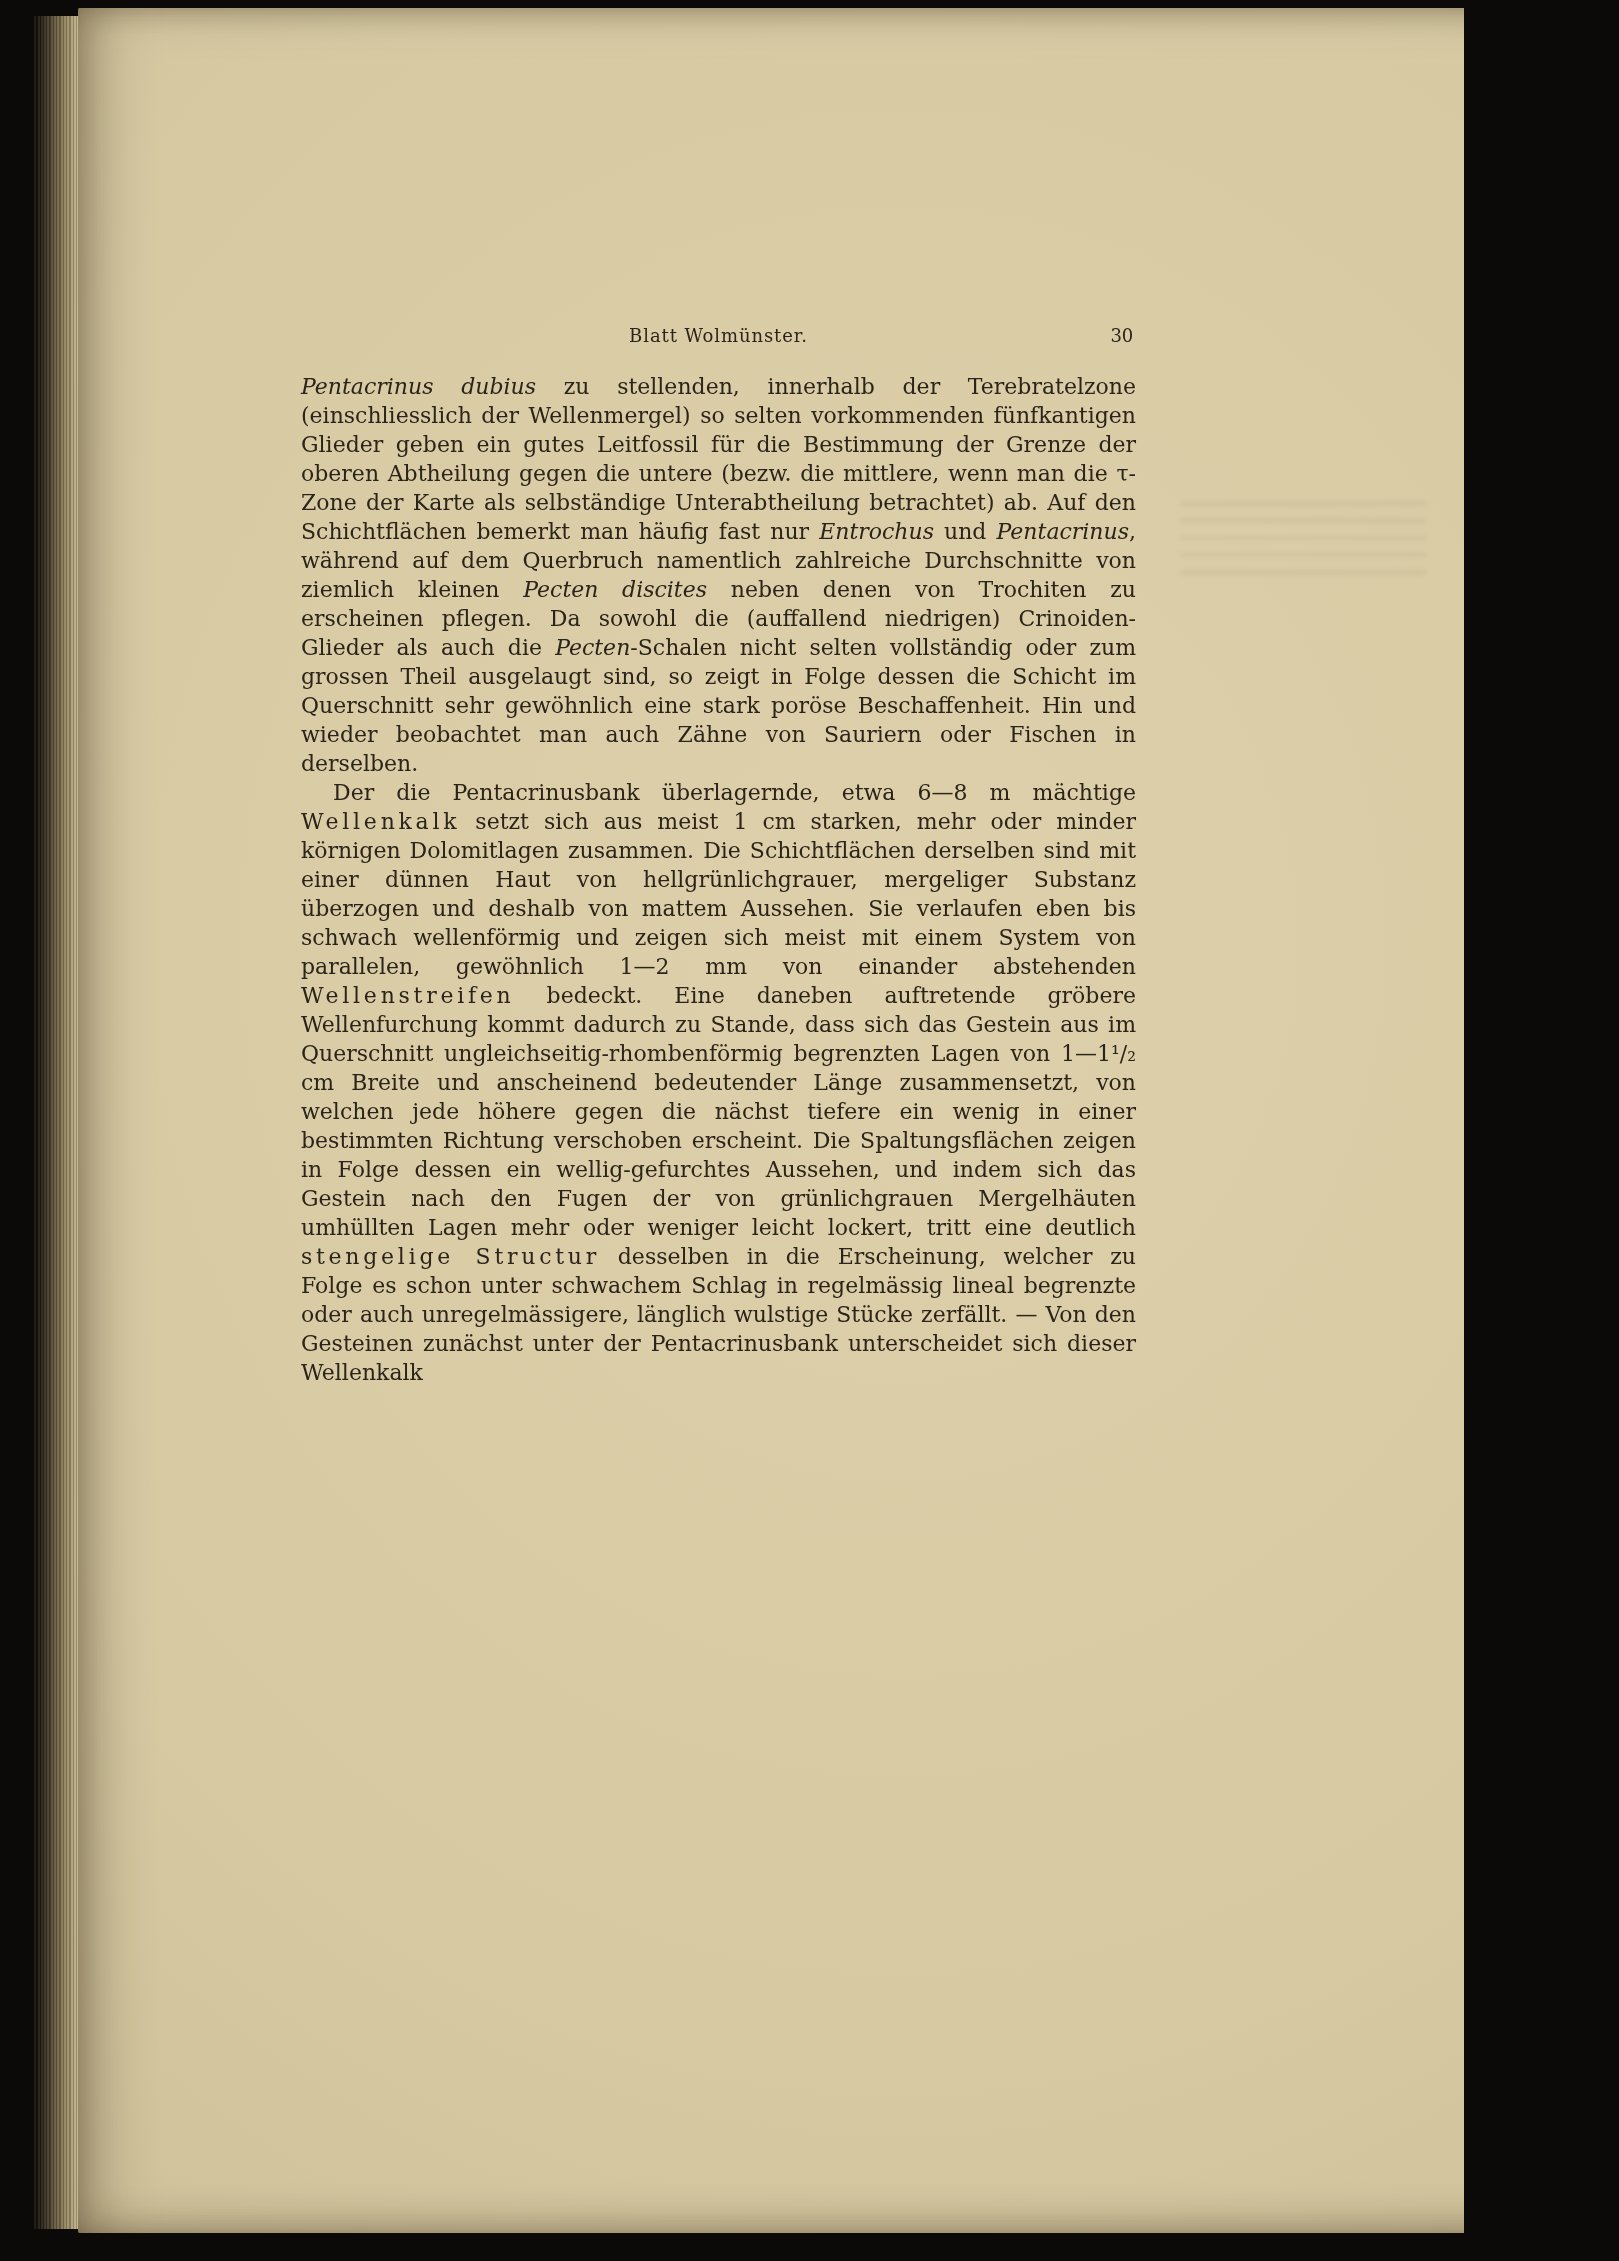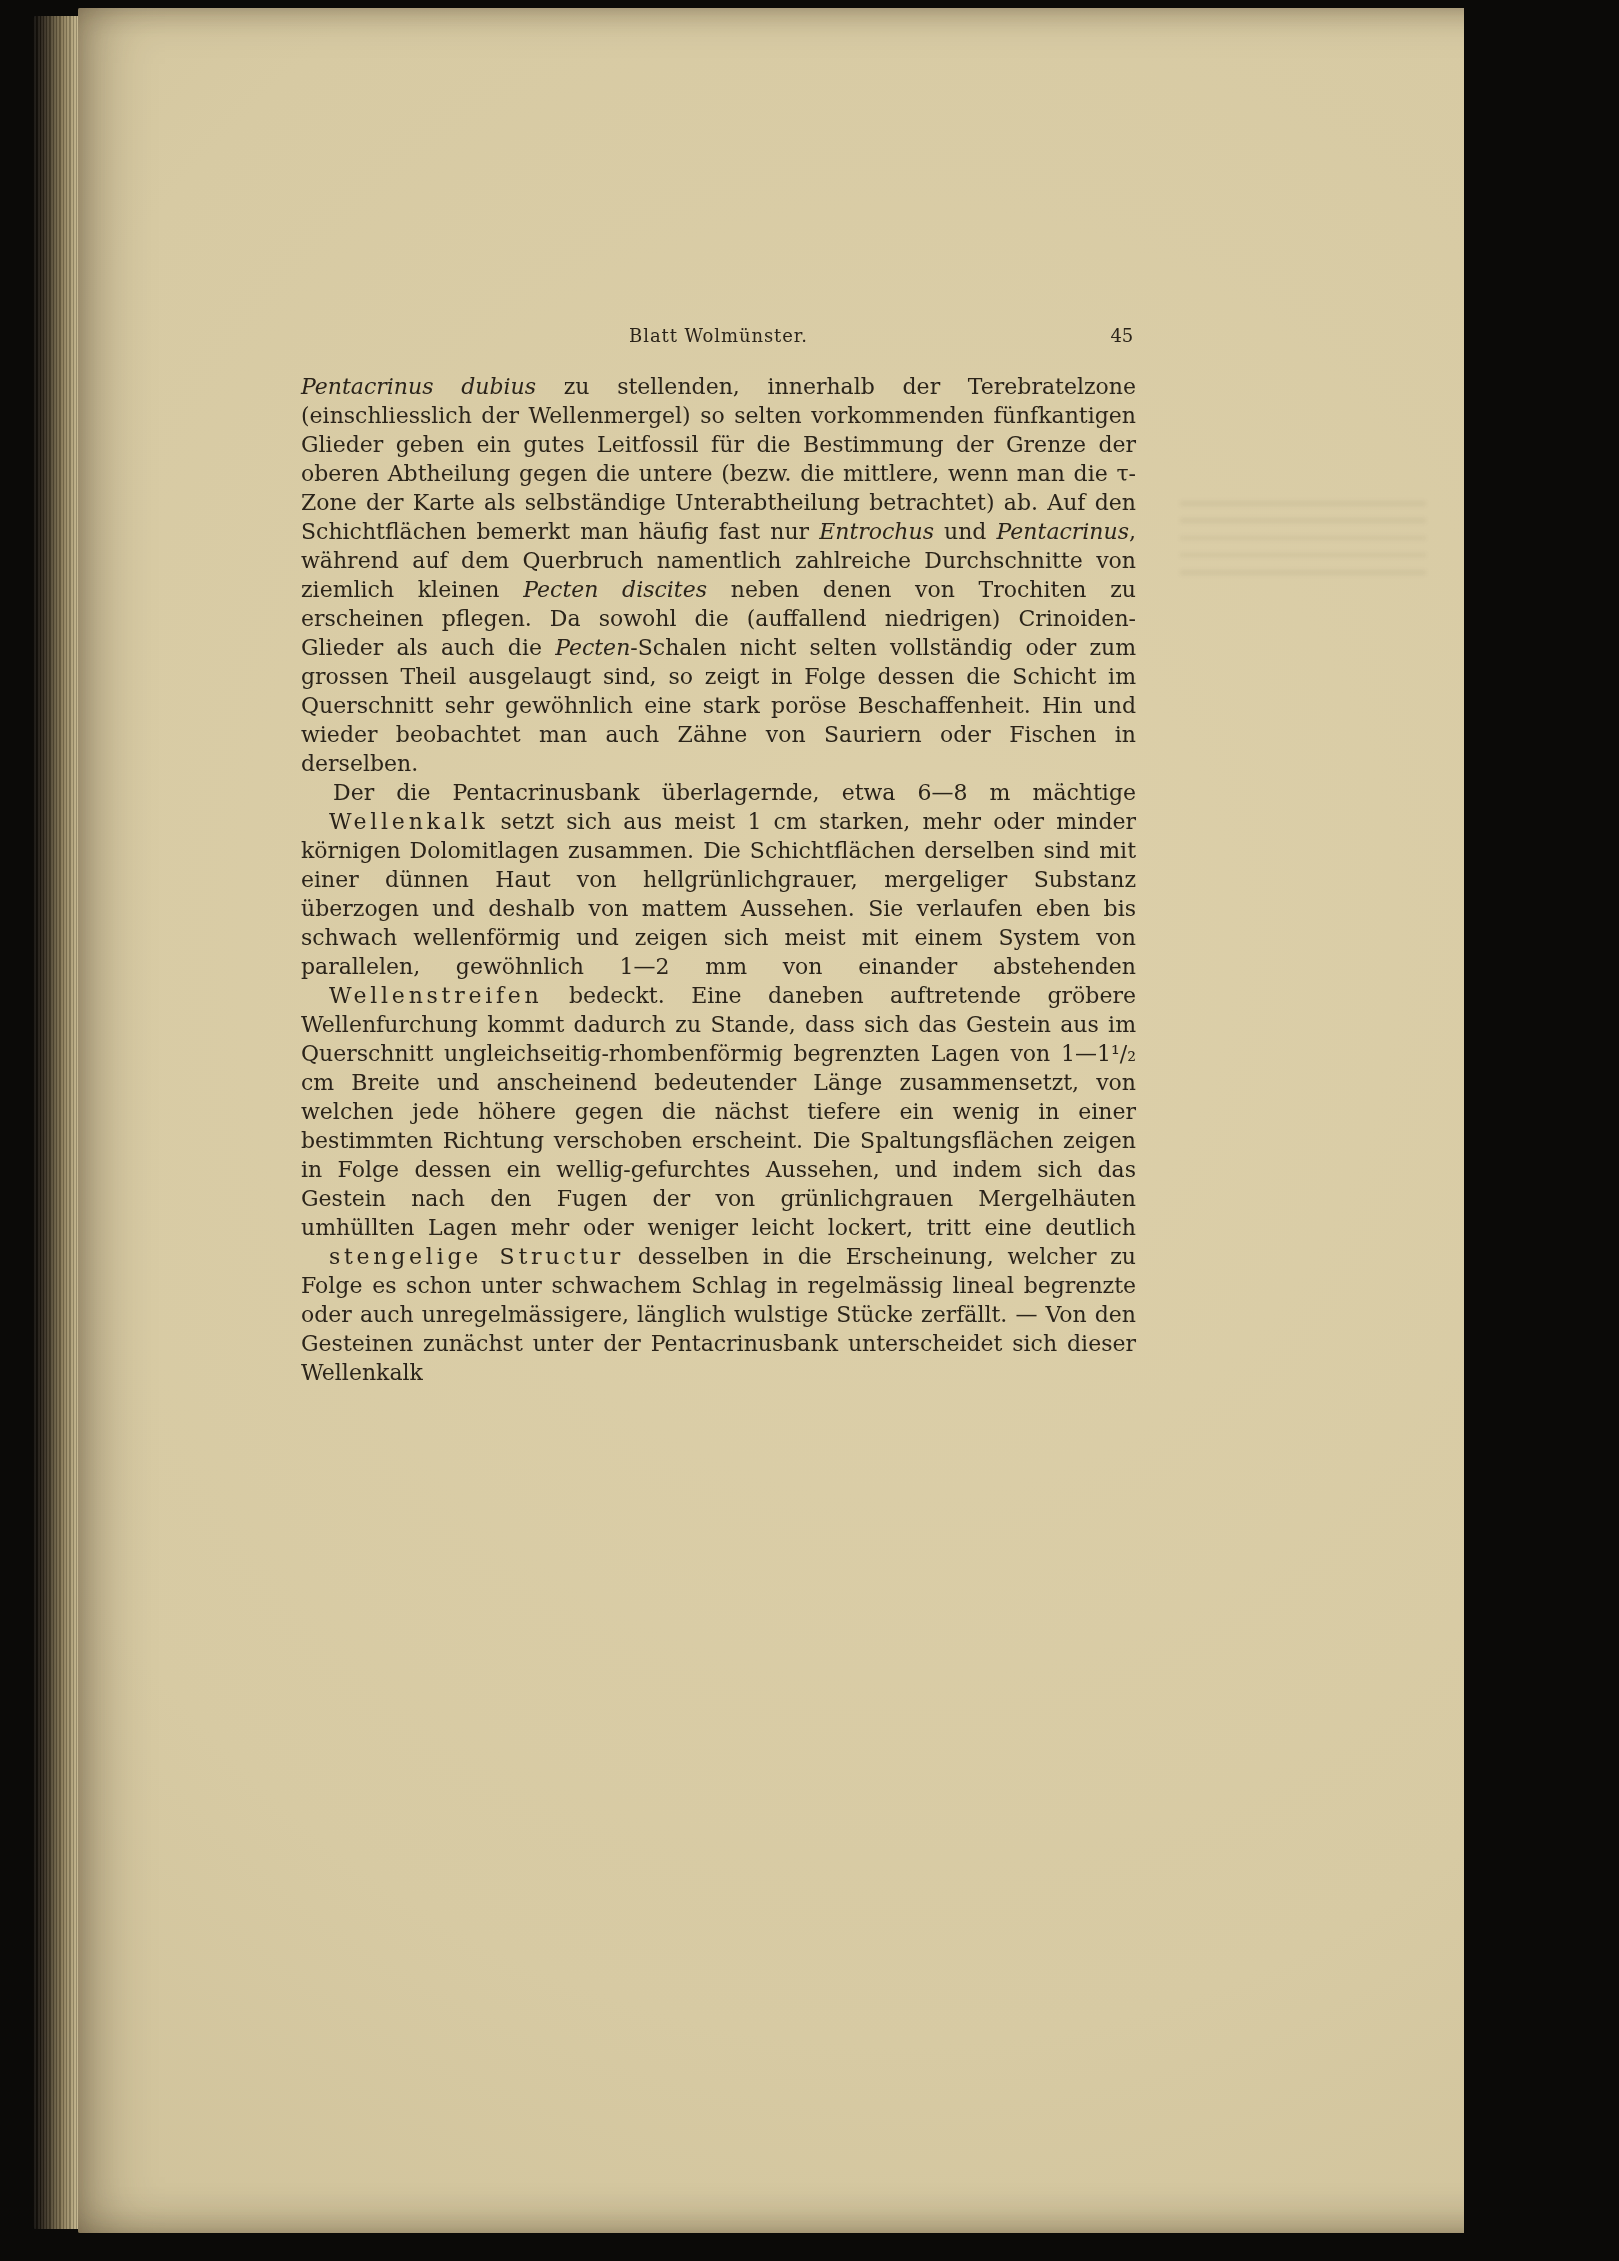--- a/index.html
+++ b/index.html
@@ -50,39 +50,39 @@
   .text-block{
     position:absolute;left:223px;top:364px;width:835px;
     color:var(--ink);
     font-size:22px;line-height:29px;
     text-align:justify;
     word-spacing:1px;
   }
   .para{margin:0;}
   .para.indent{text-indent:32px;}
   .italic{font-style:italic;}
-  .spaced{letter-spacing:0.17em;margin-left:28px;}
+  .spaced{letter-spacing:0.17em;}
   
   .bleed{
     position:absolute;left:1102px;top:493px;width:246px;height:74px;
     background:repeating-linear-gradient(180deg,rgba(95,80,52,0.14) 0 4.6px,transparent 4.6px 17.3px);
     filter:blur(2px);
     opacity:0.55;
     pointer-events:none;
   }
 </style>
 </head>
 <body>
 
 <div class="scene">
   <div class="page-edges"></div>
   <div class="page">
     <div class="running-head">
       <span class="head-title">Blatt Wolmünster.</span>
-      <span class="head-page">45</span>
+      <span class="head-page">30</span>
     </div>
     <div class="bleed"></div>
     <div class="text-block" id="text-block">
         <p class="para"><span class="italic">Pentacrinus dubius</span><span> zu stellenden, innerhalb der Terebratelzone (einschliesslich der Wellenmergel) so selten vorkommenden fünfkantigen Glieder geben ein gutes Leitfossil für die Bestimmung der Grenze der oberen Abtheilung gegen die untere (bezw. die mittlere, wenn man die τ-Zone der Karte als selbständige Unterabtheilung betrachtet) ab. Auf den Schichtflächen bemerkt man häufig fast nur </span><span class="italic">Entrochus</span><span> und </span><span class="italic">Pentacrinus</span><span>, während auf dem Querbruch namentlich zahlreiche Durchschnitte von ziemlich kleinen </span><span class="italic">Pecten discites</span><span> neben denen von Trochiten zu erscheinen pflegen. Da sowohl die (auffallend niedrigen) Crinoiden-Glieder als auch die </span><span class="italic">Pecten</span><span>-Schalen nicht selten vollständig oder zum grossen Theil ausgelaugt sind, so zeigt in Folge dessen die Schicht im Querschnitt sehr gewöhnlich eine stark poröse Beschaffenheit. Hin und wieder beobachtet man auch Zähne von Sauriern oder Fischen in derselben.</span></p>
         <p class="para indent"><span>Der die Pentacrinusbank überlagernde, etwa 6—8 m mächtige </span><span class="spaced">Wellenkalk</span><span> setzt sich aus meist 1 cm starken, mehr oder minder körnigen Dolomitlagen zusammen. Die Schichtflächen derselben sind mit einer dünnen Haut von hellgrünlichgrauer, mergeliger Substanz überzogen und deshalb von mattem Aussehen. Sie verlaufen eben bis schwach wellenförmig und zeigen sich meist mit einem System von parallelen, gewöhnlich 1—2 mm von einander abstehenden </span><span class="spaced">Wellenstreifen</span><span> bedeckt. Eine daneben auftretende gröbere Wellenfurchung kommt dadurch zu Stande, dass sich das Gestein aus im Querschnitt ungleichseitig-rhombenförmig begrenzten Lagen von 1—1¹/₂ cm Breite und anscheinend bedeutender Länge zusammensetzt, von welchen jede höhere gegen die nächst tiefere ein wenig in einer bestimmten Richtung verschoben erscheint. Die Spaltungsflächen zeigen in Folge dessen ein wellig-gefurchtes Aussehen, und indem sich das Gestein nach den Fugen der von grünlichgrauen Mergelhäuten umhüllten Lagen mehr oder weniger leicht lockert, tritt eine deutlich </span><span class="spaced">stengelige Structur</span><span> desselben in die Erscheinung, welcher zu Folge es schon unter schwachem Schlag in regelmässig lineal begrenzte oder auch unregelmässigere, länglich wulstige Stücke zerfällt. — Von den Gesteinen zunächst unter der Pentacrinusbank unterscheidet sich dieser Wellenkalk</span></p>
       </div>
   </div>
 </div>
 
 

